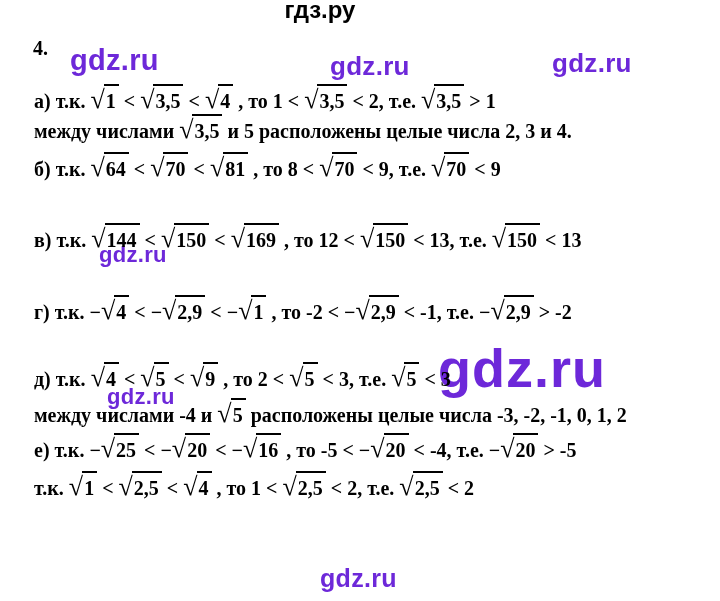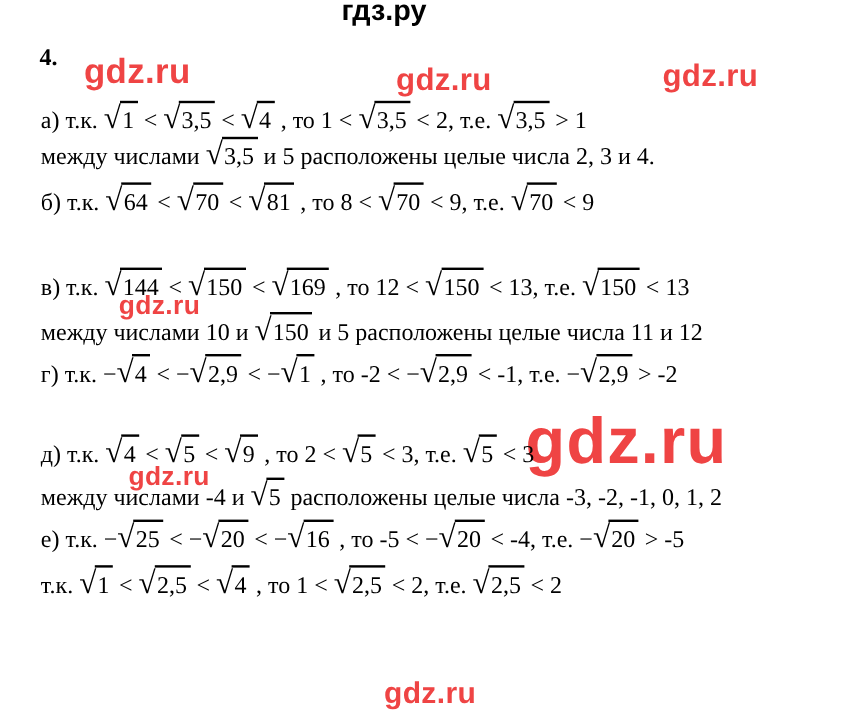--- a/index.html
+++ b/index.html
@@ -33,39 +33,40 @@
     font-weight: bold;
     font-size: 20px;
     line-height: 1.2;
   }
   
   .wm {
     position: absolute;
     font-family: "Liberation Sans", sans-serif;
     font-weight: bold;
     line-height: 1;
-    color: #ef4444;
+    color: #6d28d9;
     letter-spacing: 0.3px;
     z-index: 1;
   }
   .wm-top-left   { left: 70px;  top: 46px;  font-size: 29px; }
   .wm-top-center { left: 330px; top: 53px;  font-size: 26px; }
   .wm-top-right  { left: 552px; top: 50px;  font-size: 26px; }
   .wm-mid-1      { left: 99px;  top: 244px; font-size: 22px; }
   .wm-mid-2      { left: 107px; top: 386px; font-size: 22px; }
   .wm-large      { left: 438px; top: 341px; font-size: 54px; letter-spacing: 1px; }
   .wm-bottom     { left: 320px; top: 566px; font-size: 25px; }
   
   .line {
     position: absolute;
     left: 34px;
     font-size: 20px;
     line-height: 30px;
     white-space: nowrap;
     z-index: 2;
+    font-weight: bold;
   }
   
   .sqrt { display: inline; white-space: nowrap; }
   .rsign {
     font-size: 1.3em;
     line-height: 0;
     margin-right: -1px;
     letter-spacing: 0;
   }
   .radicand {
@@ -89,20 +90,19 @@
   <div class="wm wm-top-right">gdz.ru</div>
   <div class="wm wm-mid-1">gdz.ru</div>
   <div class="wm wm-mid-2">gdz.ru</div>
   <div class="wm wm-large">gdz.ru</div>
   <div class="wm wm-bottom">gdz.ru</div>
 
   <div class="line" style="top:84px">а) т.к. <span class="sqrt"><span class="rsign">√</span><span class="radicand">1</span></span> &lt; <span class="sqrt"><span class="rsign">√</span><span class="radicand">3,5</span></span> &lt; <span class="sqrt"><span class="rsign">√</span><span class="radicand">4</span></span> , то 1 &lt; <span class="sqrt"><span class="rsign">√</span><span class="radicand">3,5</span></span> &lt; 2, т.е. <span class="sqrt"><span class="rsign">√</span><span class="radicand">3,5</span></span> &gt; 1</div>
   <div class="line" style="top:114px">между числами <span class="sqrt"><span class="rsign">√</span><span class="radicand">3,5</span></span> и 5 расположены целые числа 2, 3 и 4.</div>
   <div class="line" style="top:152px">б) т.к. <span class="sqrt"><span class="rsign">√</span><span class="radicand">64</span></span> &lt; <span class="sqrt"><span class="rsign">√</span><span class="radicand">70</span></span> &lt; <span class="sqrt"><span class="rsign">√</span><span class="radicand">81</span></span> , то 8 &lt; <span class="sqrt"><span class="rsign">√</span><span class="radicand">70</span></span> &lt; 9, т.е. <span class="sqrt"><span class="rsign">√</span><span class="radicand">70</span></span> &lt; 9</div>
   <div class="line" style="top:223px">в) т.к. <span class="sqrt"><span class="rsign">√</span><span class="radicand">144</span></span> &lt; <span class="sqrt"><span class="rsign">√</span><span class="radicand">150</span></span> &lt; <span class="sqrt"><span class="rsign">√</span><span class="radicand">169</span></span> , то 12 &lt; <span class="sqrt"><span class="rsign">√</span><span class="radicand">150</span></span> &lt; 13, т.е. <span class="sqrt"><span class="rsign">√</span><span class="radicand">150</span></span> &lt; 13</div>
-  <div class="line" style="top:260px">между числами 10 и <span class="sqrt"><span class="rsign">√</span><span class="radicand">150</span></span> и 5 расположены целые числа 11 и 12</div>
   <div class="line" style="top:295px">г) т.к. −<span class="sqrt"><span class="rsign">√</span><span class="radicand">4</span></span> &lt; −<span class="sqrt"><span class="rsign">√</span><span class="radicand">2,9</span></span> &lt; −<span class="sqrt"><span class="rsign">√</span><span class="radicand">1</span></span> , то -2 &lt; −<span class="sqrt"><span class="rsign">√</span><span class="radicand">2,9</span></span> &lt; -1, т.е. −<span class="sqrt"><span class="rsign">√</span><span class="radicand">2,9</span></span> &gt; -2</div>
   <div class="line" style="top:362px">д) т.к. <span class="sqrt"><span class="rsign">√</span><span class="radicand">4</span></span> &lt; <span class="sqrt"><span class="rsign">√</span><span class="radicand">5</span></span> &lt; <span class="sqrt"><span class="rsign">√</span><span class="radicand">9</span></span> , то 2 &lt; <span class="sqrt"><span class="rsign">√</span><span class="radicand">5</span></span> &lt; 3, т.е. <span class="sqrt"><span class="rsign">√</span><span class="radicand">5</span></span> &lt; 3</div>
   <div class="line" style="top:398px">между числами -4 и <span class="sqrt"><span class="rsign">√</span><span class="radicand">5</span></span> расположены целые числа -3, -2, -1, 0, 1, 2</div>
   <div class="line" style="top:433px">е) т.к. −<span class="sqrt"><span class="rsign">√</span><span class="radicand">25</span></span> &lt; −<span class="sqrt"><span class="rsign">√</span><span class="radicand">20</span></span> &lt; −<span class="sqrt"><span class="rsign">√</span><span class="radicand">16</span></span> , то -5 &lt; −<span class="sqrt"><span class="rsign">√</span><span class="radicand">20</span></span> &lt; -4, т.е. −<span class="sqrt"><span class="rsign">√</span><span class="radicand">20</span></span> &gt; -5</div>
   <div class="line" style="top:471px">т.к. <span class="sqrt"><span class="rsign">√</span><span class="radicand">1</span></span> &lt; <span class="sqrt"><span class="rsign">√</span><span class="radicand">2,5</span></span> &lt; <span class="sqrt"><span class="rsign">√</span><span class="radicand">4</span></span> , то 1 &lt; <span class="sqrt"><span class="rsign">√</span><span class="radicand">2,5</span></span> &lt; 2, т.е. <span class="sqrt"><span class="rsign">√</span><span class="radicand">2,5</span></span> &lt; 2</div>
 
 </div>
 
 </body></html>

